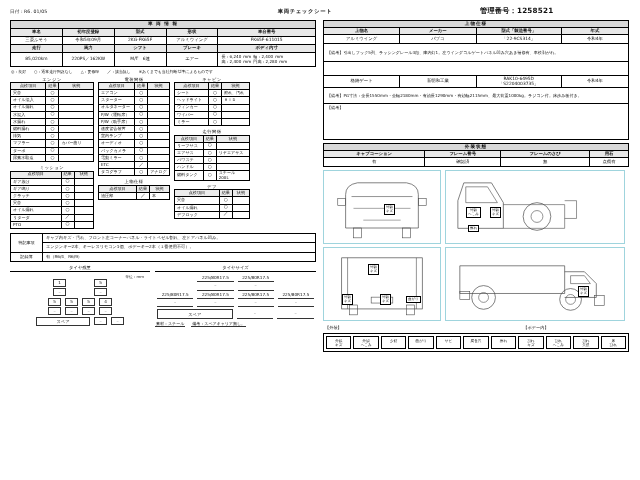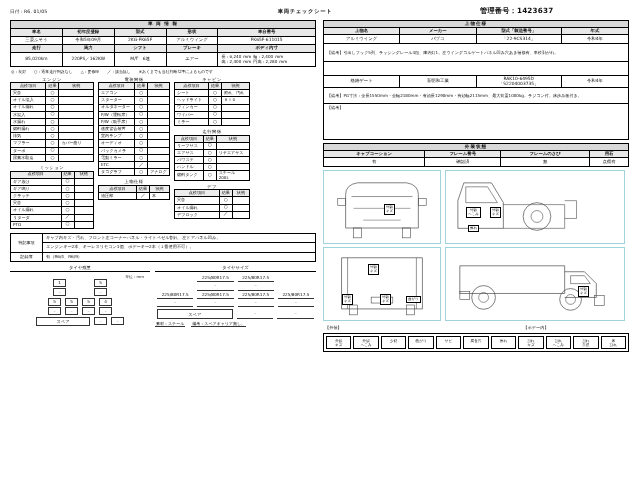--- a/index.html
+++ b/index.html
@@ -107,21 +107,21 @@
             line-height:1.15; padding:1.6px 0; white-space:pre-line; }
 </style>
 </head>
 <body>
 
 <div class="page">
 
   <div class="topbar">
     <div class="topdate">日付：R6. 01/05</div>
     <div class="toptitle">車両チェックシート</div>
-    <div class="topmg">管理番号：1423637</div>
+    <div class="topmg">管理番号：1258521</div>
   </div>
 
   <div class="cols">
 
     <div class="colL">
 
       <table class="vi">
         <tbody>
             <tr>
               <td class="hdrband" colspan="6">車 両 情 報</td>

